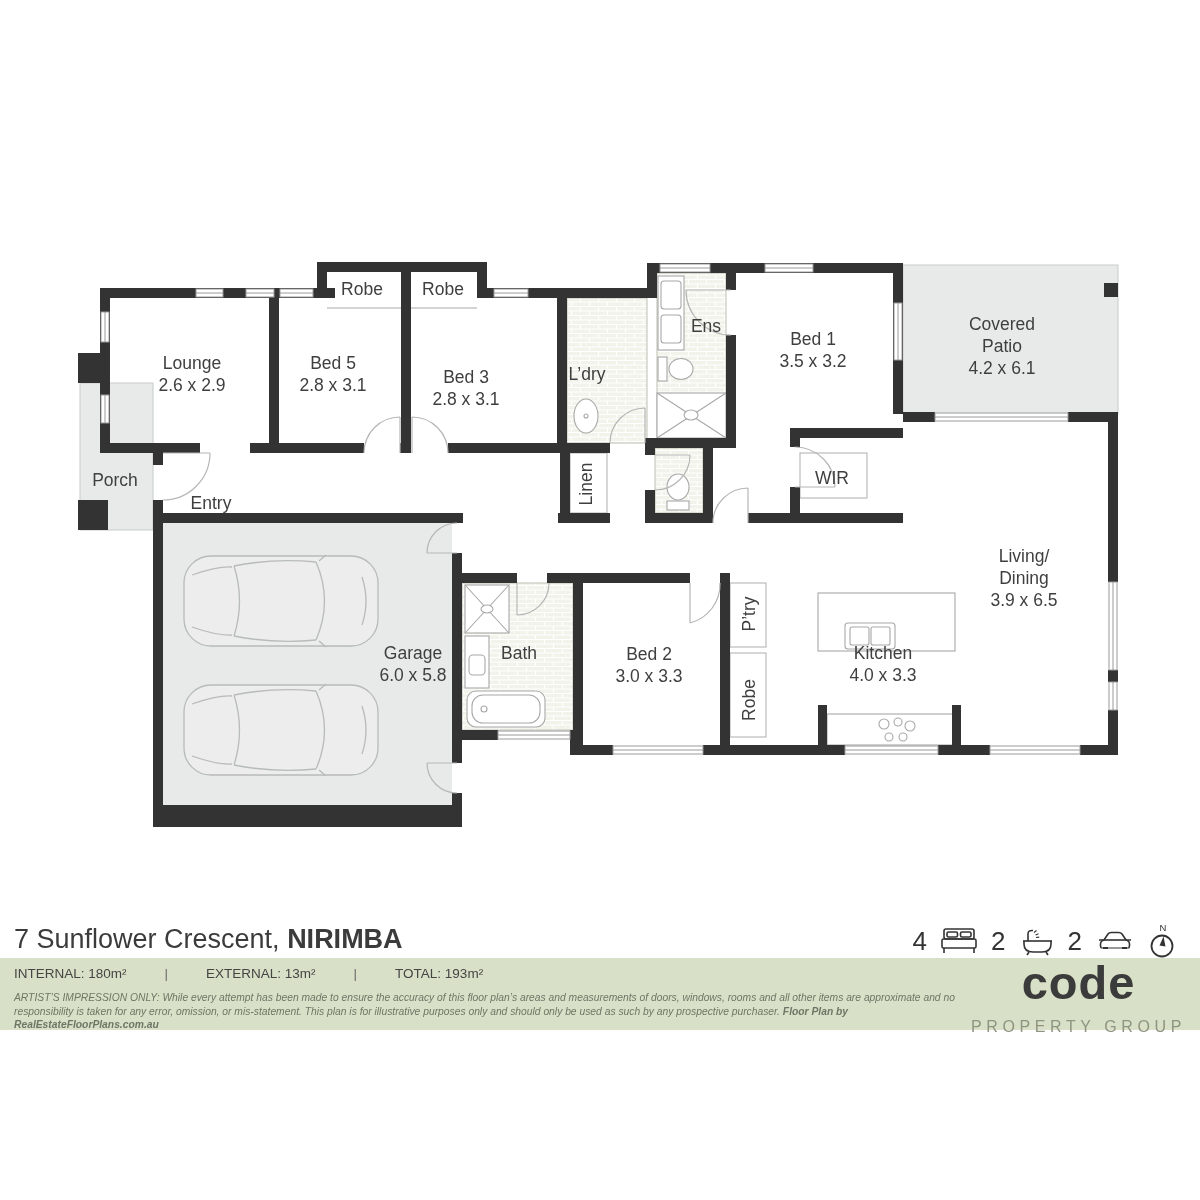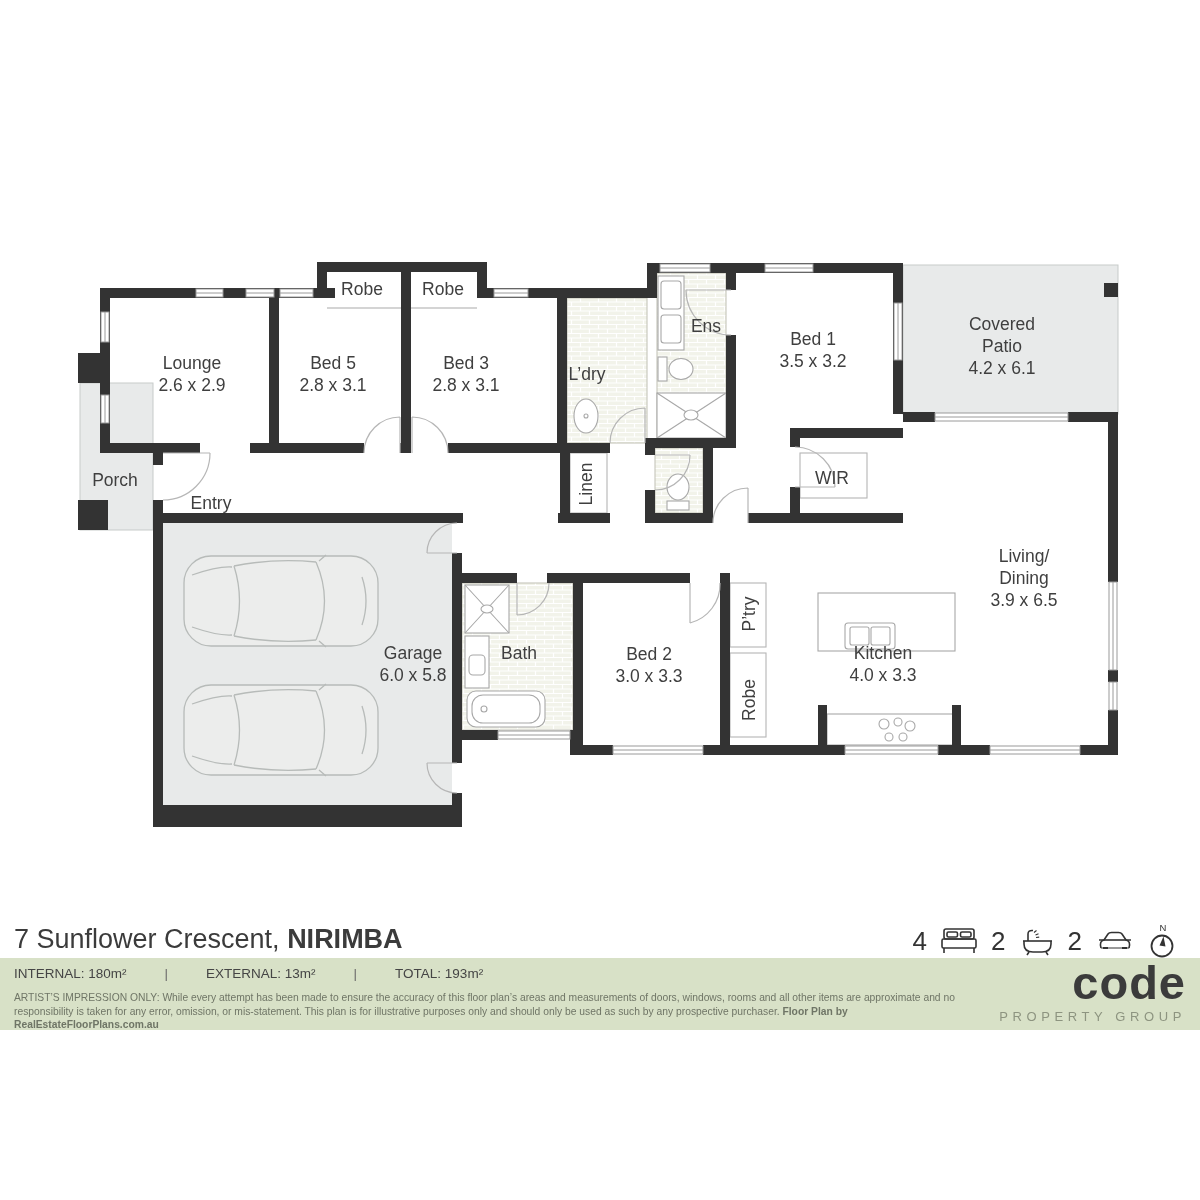--- a/index.html
+++ b/index.html
@@ -10,25 +10,25 @@
           font-size:17.5px;line-height:22px;color:#3f3f3f;white-space:nowrap;}
   .rlabel.rot{transform:translate(-50%,-50%) rotate(-90deg);}
   .address{position:absolute;left:14px;top:924px;font-size:27px;color:#3b3b3b;}
   .address b{font-weight:bold;}
   .summary{position:absolute;top:922px;right:24px;display:flex;align-items:center;gap:13px;height:38px;}
   .summary .num{font-size:26px;color:#333;}
   .summary svg{display:block;}
   .bar{position:absolute;left:0;top:958px;width:1200px;height:72px;background:#d8e1c7;}
   .stats{position:absolute;left:14px;top:966px;display:flex;gap:38px;font-size:13.5px;color:#454545;}
   .stats .pipe{color:#6b6b6b;}
-  .disclaimer{position:absolute;left:14px;top:991px;width:945px;font-size:10.3px;line-height:13.5px;color:#6f7566;}
+  .disclaimer{position:absolute;left:14px;top:991px;width:945px;font-size:10.3px;line-height:13.5px;color:#6f7566;font-style:italic;}
   .disclaimer b{font-weight:bold;}
-  .logo{position:absolute;right:14px;top:960px;text-align:right;}
+  .logo{position:absolute;right:14px;top:960px;text-align:center;}
   .logo .word{font-size:47px;font-weight:600;color:#3b3b3b;line-height:46px;letter-spacing:1px;}
-  .logo .sub{font-size:13px;letter-spacing:4.6px;color:#8d9480;margin-top:3px;}
+  .logo .sub{font-size:16px;letter-spacing:4.6px;color:#8d9480;margin-top:12px;}
 </style>
 </head>
 <body>
 
 <div id="page">
 
 <svg id="plan-svg" width="1200" height="1200" viewBox="0 0 1200 1200">
   <defs>
     <pattern id="brick" width="18" height="9" patternUnits="userSpaceOnUse">
       <rect width="18" height="9" fill="#f2f3ea"></rect>
@@ -228,21 +228,21 @@
 </svg>
 
 <div class="rlabel" style="left:192px;top:374px">
   <div>Lounge</div>
   <div>2.6 x 2.9</div>
 </div>
 <div class="rlabel" style="left:333px;top:374px">
   <div>Bed 5</div>
   <div>2.8 x 3.1</div>
 </div>
-<div class="rlabel" style="left:466px;top:374px">
+<div class="rlabel" style="left:466px;top:388px">
   <div>Bed 3</div>
   <div>2.8 x 3.1</div>
 </div>
 <div class="rlabel" style="left:362px;top:289px">
   <div>Robe</div>
 </div>
 <div class="rlabel" style="left:443px;top:289px">
   <div>Robe</div>
 </div>
 <div class="rlabel" style="left:587px;top:374px">

